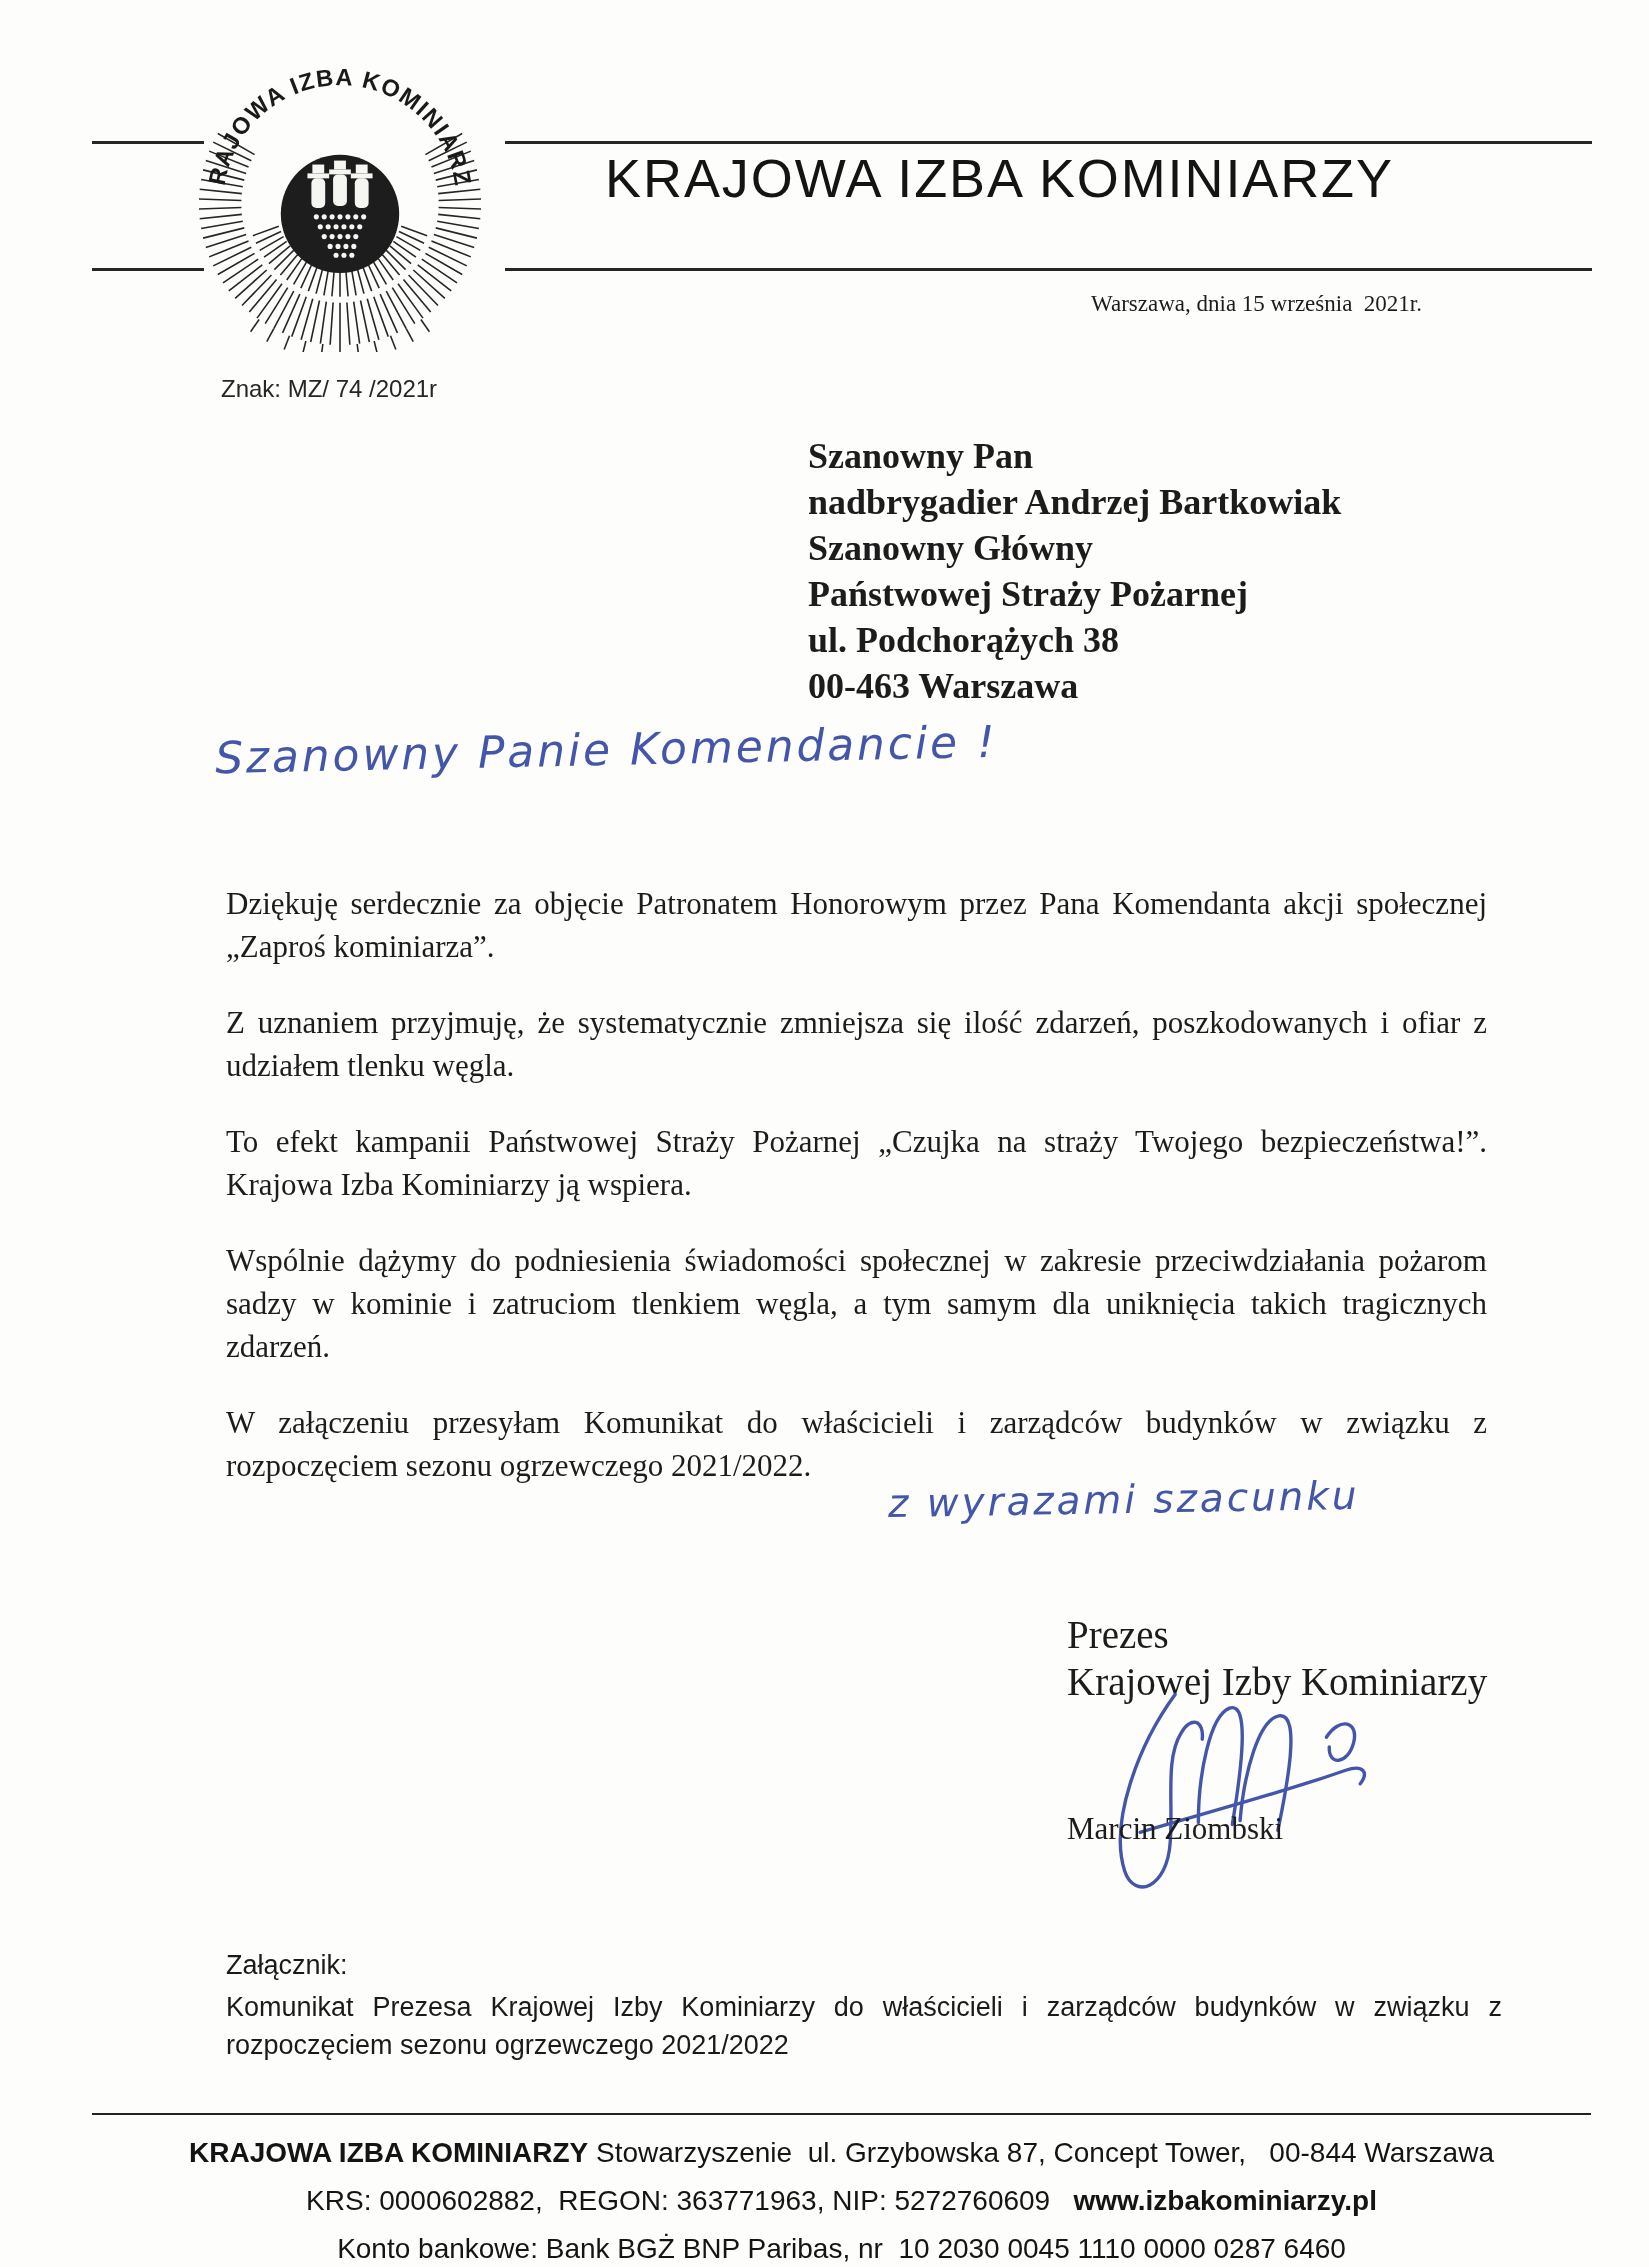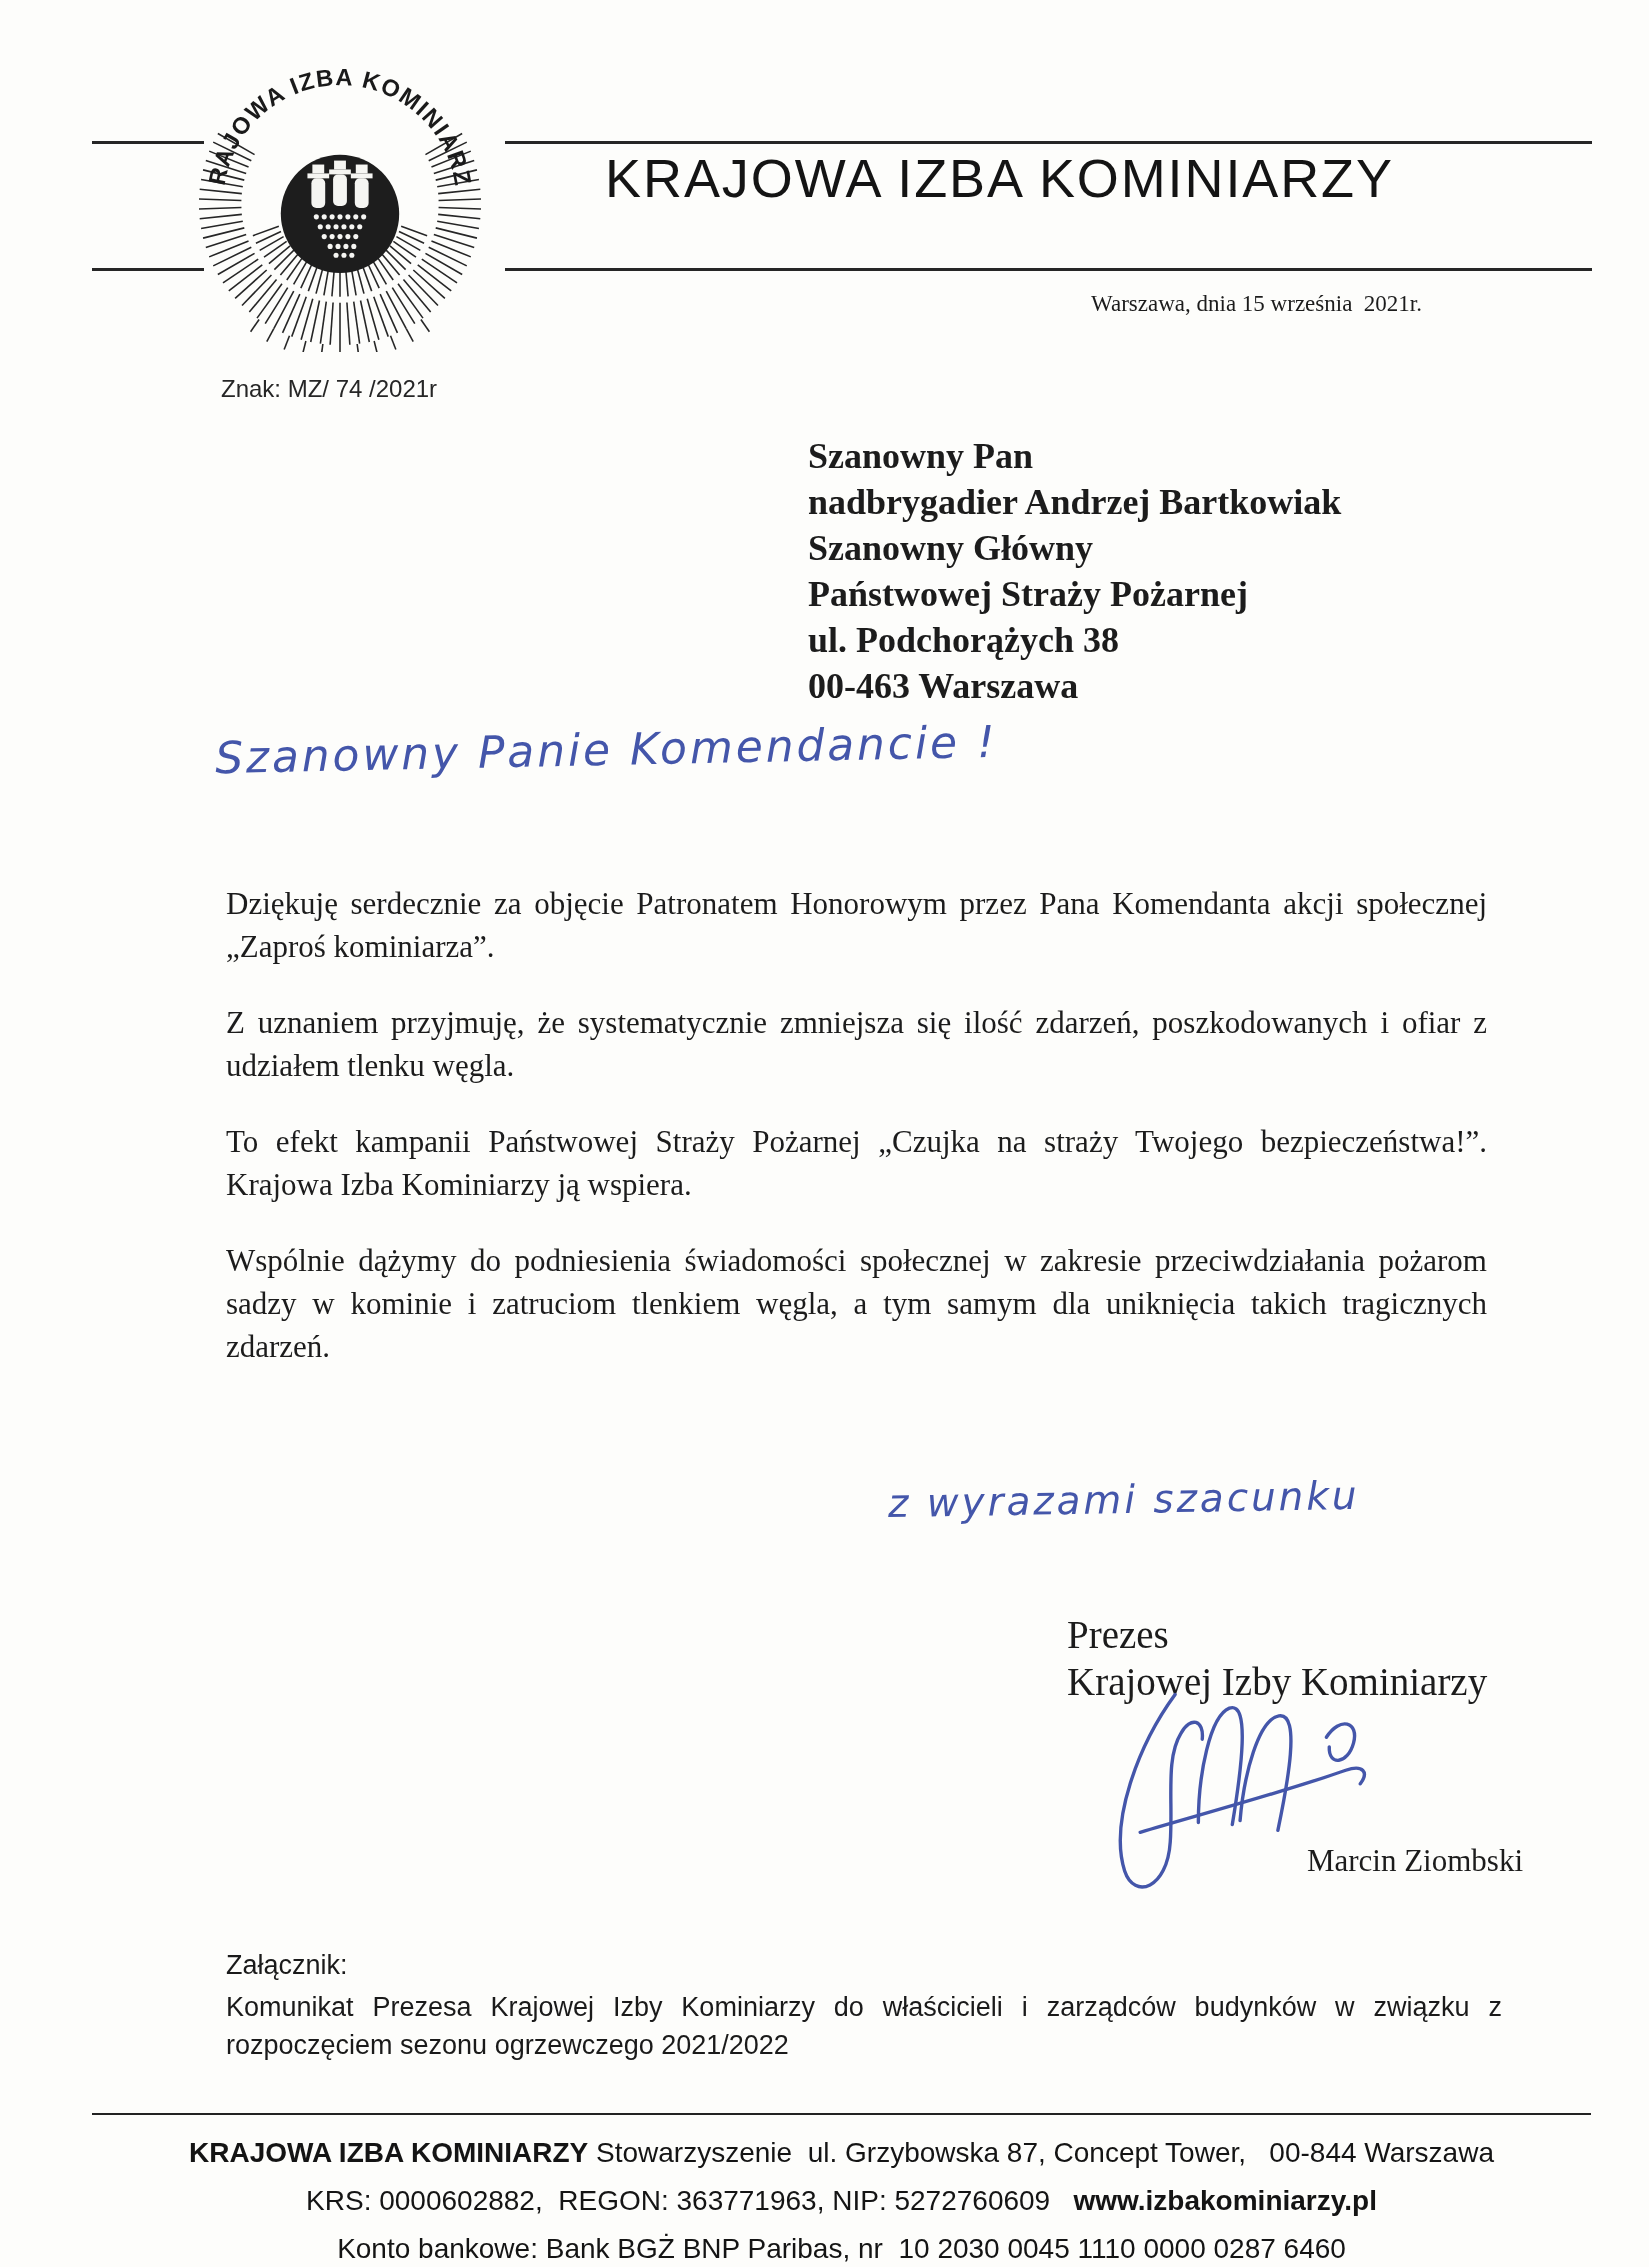--- a/index.html
+++ b/index.html
@@ -18,21 +18,21 @@
   .date-line{position:absolute;top:291px;right:228px;font-size:23px;white-space:pre-wrap;}
   .reference{position:absolute;left:221px;top:375px;font-family:"Liberation Sans",sans-serif;font-size:24px;color:#262626;}
   .recipient{position:absolute;left:808px;top:433px;font-weight:bold;font-size:36px;line-height:46px;}
   .handwriting{color:#4456aa;font-family:"DejaVu Sans",sans-serif;font-style:italic;}
   .greeting{position:absolute;left:215px;top:724px;font-size:44px;letter-spacing:2.9px;transform:rotate(-1.2deg);white-space:nowrap;}
   .closing{position:absolute;left:888px;top:1477px;font-size:39px;letter-spacing:2.9px;transform:rotate(-1deg);white-space:nowrap;}
   .body-text{position:absolute;left:226px;top:882px;width:1261px;}
   .body-text p{margin:0 0 33px 0;font-size:31px;line-height:43px;text-align:justify;}
   .sig-title{position:absolute;left:1067px;top:1611px;width:456px;text-align:left;font-size:39px;line-height:47px;}
   .sig-svg{position:absolute;left:1082px;top:1677px;}
-  .sig-name{position:absolute;left:1067px;top:1811px;width:456px;text-align:right;font-size:31px;margin-top:32px;}
+  .sig-name{position:absolute;left:1067px;top:1811px;width:456px;text-align:left;font-size:31px;}
   .attachment{position:absolute;left:226px;top:1921px;width:1276px;font-family:"Liberation Sans",sans-serif;font-size:27px;line-height:38px;color:#1a1a1a;}
   .attachment .att-label{margin-bottom:3.9px;margin-top:25px;}
   .attachment .att-text{text-align:justify;}
   .footer{
     position:absolute;left:92px;top:2113px;width:1499px;
     border-top:2.9px solid #222;padding-top:13.6px;
     font-family:"Liberation Sans",sans-serif;font-size:28px;line-height:48px;
     text-align:center;color:#141414;
   }
   .footer .line{white-space:pre-wrap;}
@@ -213,20 +213,21 @@
     <div>00-463 Warszawa</div>
   </div>
 
   <div class="handwriting greeting">Szanowny Panie Komendancie !</div>
 
   <div class="body-text">
     <p>Dziękuję serdecznie za objęcie Patronatem Honorowym przez Pana Komendanta akcji społecznej „Zaproś kominiarza”.</p>
     <p>Z uznaniem przyjmuję, że systematycznie zmniejsza się ilość zdarzeń, poszkodowanych i ofiar z udziałem tlenku węgla.</p>
     <p>To efekt kampanii Państwowej Straży Pożarnej „Czujka na straży Twojego bezpieczeństwa!”. Krajowa Izba Kominiarzy ją wspiera.</p>
     <p>Wspólnie dążymy do podniesienia świadomości społecznej w zakresie przeciwdziałania pożarom sadzy w kominie i zatruciom tlenkiem węgla, a tym samym dla uniknięcia takich tragicznych zdarzeń.</p>
+    <p>W załączeniu przesyłam Komunikat do właścicieli i zarządców budynków w związku z rozpoczęciem sezonu ogrzewczego 2021/2022.</p>
   </div>
 
   <div class="handwriting closing">z wyrazami szacunku</div>
 
   <div class="sig-title">
     <div>Prezes</div>
     <div>Krajowej Izby Kominiarzy</div>
   </div>
 
   <svg class="sig-svg" width="320" height="233" viewBox="0 0 330 240">

